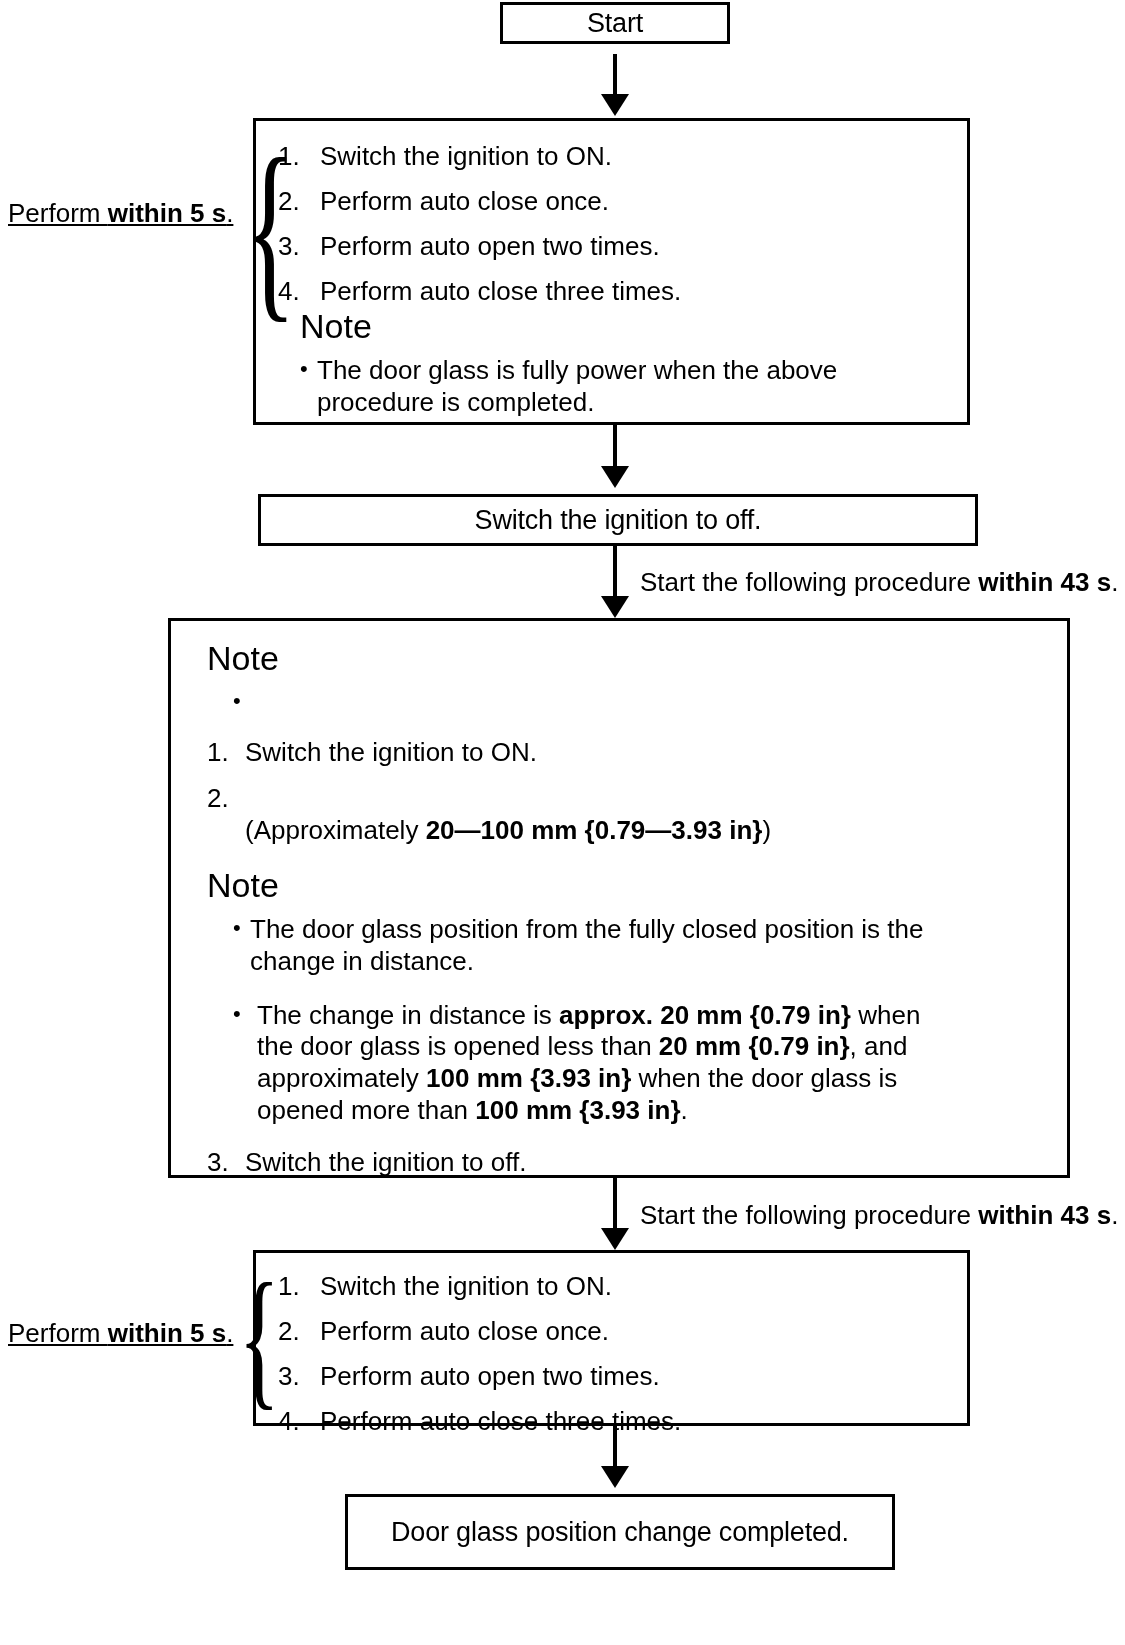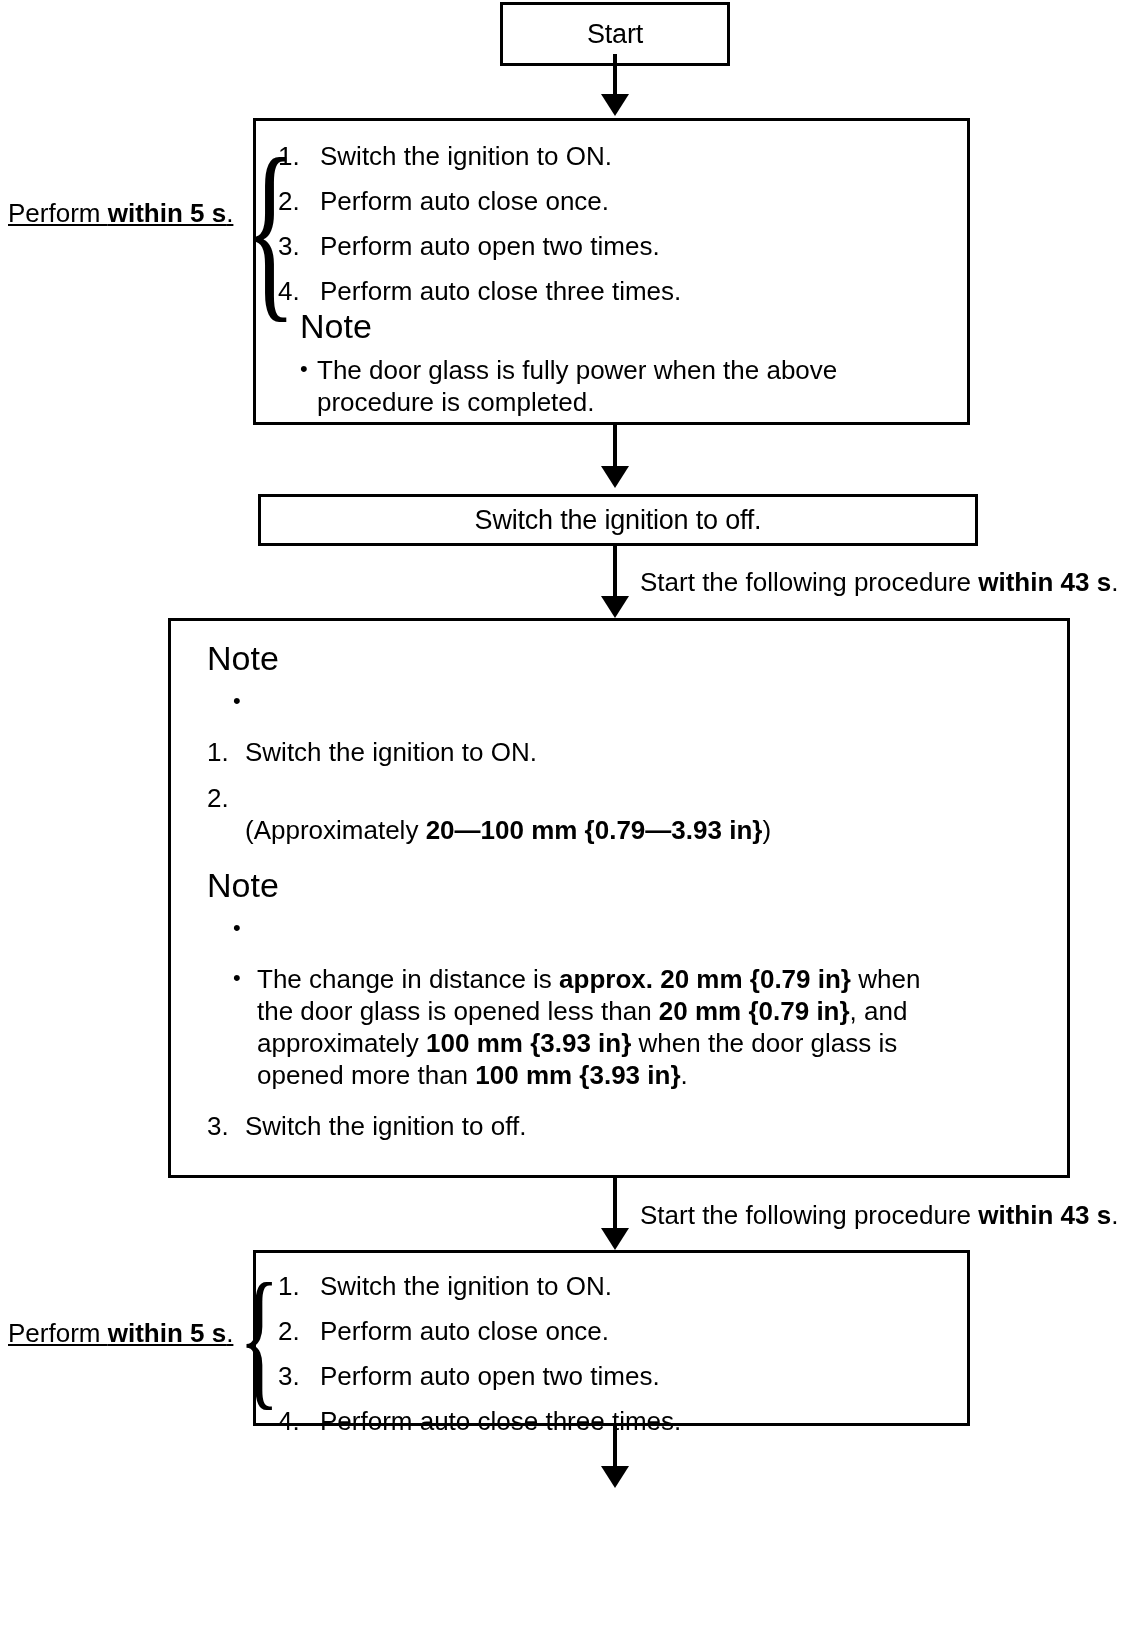--- a/index.html
+++ b/index.html
@@ -29,21 +29,21 @@
   .box-center {
     display: flex;
     align-items: center;
     justify-content: center;
   }
   .box-center .boxlabel {
     font-size: 27px;
     letter-spacing: -0.2px;
   }
 
-  #start-box   { left: 500px; top: 2px;    width: 230px; height: 64px; }
+  #start-box   { left: 500px; top: 2px;    width: 230px; height: 42px; }
   #proc1-box   { left: 253px; top: 118px;  width: 717px; height: 307px; }
   #ign-off-box { left: 258px; top: 494px;  width: 720px; height: 52px; }
   #main-box    { left: 168px; top: 618px;  width: 902px; height: 560px; }
   #proc2-box   { left: 253px; top: 1250px; width: 717px; height: 176px; }
   #end-box     { left: 345px; top: 1494px; width: 550px; height: 76px; }
 
   
   .arrow-line {
     position: absolute;
     width: 4px;
@@ -203,20 +203,21 @@
         <span class="txt">
           <br>
           <span>(Approximately </span><b>20—100 mm {0.79—3.93 in}</b><span>)</span>
         </span>
       </div>
 
       <div class="note-head" style="margin-top:2px;">Note</div>
 
       <div class="note-item indent-note" style="margin-bottom:22px;">
         <span class="bullet">•</span>
+        <span class="ntxt" style="max-width:700px;">The door glass position from the fully closed position is the change in distance.</span>
       </div>
 
       <div class="note-item indent-note" style="margin-bottom:20px;">
         <span class="bullet">•</span>
         <span class="ntxt" style="max-width:700px;margin-left:7px;"><span>The change in distance is </span><b>approx. 20 mm {0.79 in}</b><span> when the door glass is opened less than </span><b>20 mm {0.79 in}</b><span>, and approximately </span><b>100 mm {3.93 in}</b><span> when the door glass is opened more than </span><b>100 mm {3.93 in}</b><span>.</span></span>
       </div>
 
       <div class="step" style="margin-bottom:0;">
         <span class="num">3.</span>
         <span class="txt">Switch the ignition to off.</span>
@@ -253,14 +254,17 @@
   </div>
 
   <div class="brace" style="left:222px; top:1260px; font-size:155px; transform:scaleX(0.55);">{</div>
   <div class="side-label" style="left:8px; top:1318px;">
     <span>Perform </span><b>within 5 s</b><span>.</span>
   </div>
 
   <div class="arrow-line" style="left:613px; top:1426px; height:44px;"></div>
   <div class="arrow-head" style="left:601px; top:1466px;"></div>
 
+  <div class="box box-center" id="end-box">
+    <span class="boxlabel">Door glass position change completed.</span>
+  </div>
 
 </div>
 
 </body></html>

